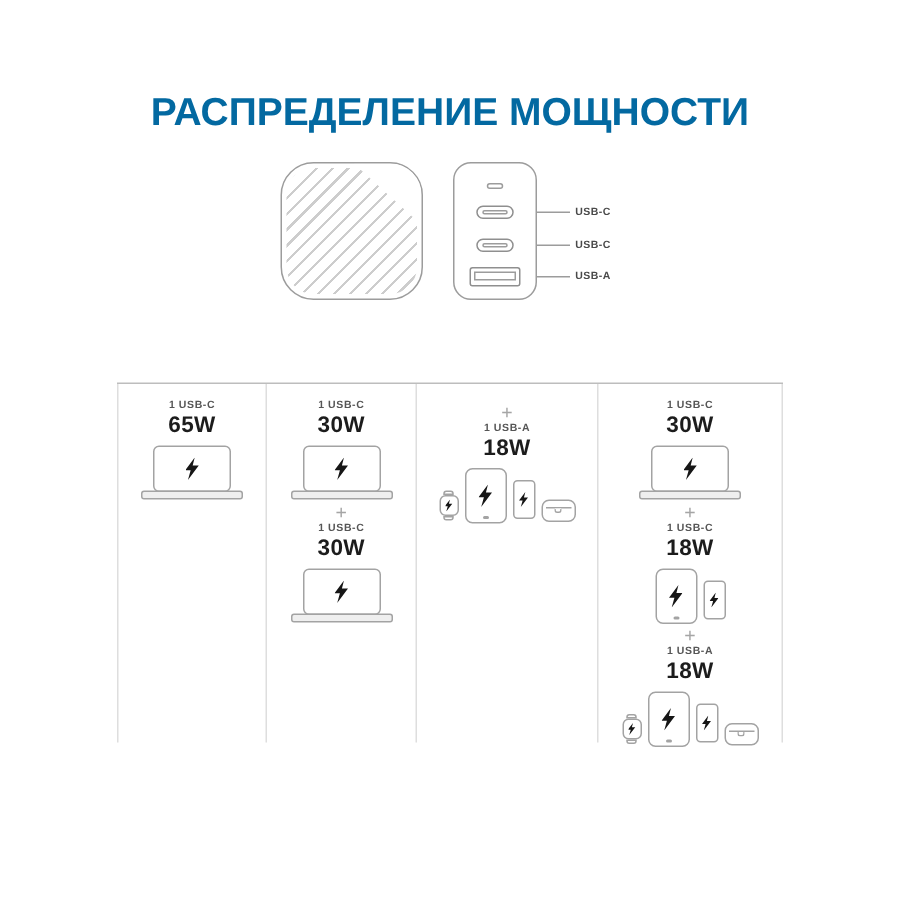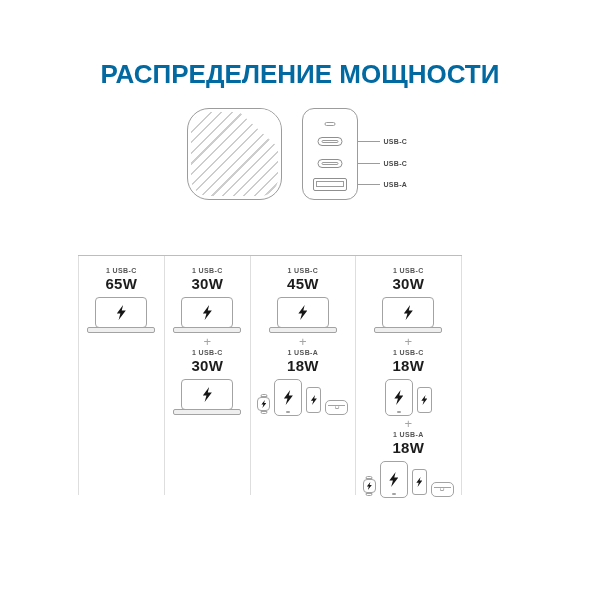--- a/index.html
+++ b/index.html
@@ -41,21 +41,21 @@
   .port-c1{top:28px;}
   .port-c2{top:50px;}
   .port-a{top:69px;width:34px;height:13px;border:1.5px solid #8f8f8f;border-radius:2px;}
   .port-a::after{content:'';position:absolute;left:2px;right:2px;top:2px;height:4px;border:1px solid #9c9c9c;}
   .pl{position:absolute;left:56px;display:flex;align-items:center;height:9px;}
   .pl .pline{width:22px;height:1px;background:#9c9c9c;margin-right:4px;}
   .pl .ptxt{font-size:7px;font-weight:bold;color:#4a4a4a;letter-spacing:0.3px;white-space:nowrap;}
   .pl1{top:29px;} .pl2{top:51px;} .pl3{top:72px;}
   
   .power-table{
-    position:absolute;left:78px;top:255px;width:384px;
+    position:absolute;left:78px;top:255px;width:444px;
     border-top:1px solid #bdbdbd;display:flex;box-sizing:border-box;
   }
   .col{
     box-sizing:border-box;border-left:1px solid #dedede;height:239px;
     display:flex;flex-direction:column;align-items:center;padding-top:11px;
   }
   .col:last-child{border-right:1px solid #dedede;}
   .col1{width:99px;} .col2{width:100px;} .col3{width:121px;} .col4{width:124px;}
   .group{display:flex;flex-direction:column;align-items:center;}
   .port-label{font-size:7px;font-weight:bold;color:#565656;letter-spacing:0.4px;line-height:8px;}
@@ -153,29 +153,20 @@
       <div class="watt">30W</div>
       <div class="devices">
           <span class="dev laptop">
             <span class="bolt"></span>
           </span>
         </div>
     </div>
   </div>
 
   <div class="col col3">
-    <div class="group">
-      <div class="port-label">1 USB-C</div>
-      <div class="watt">45W</div>
-      <div class="devices">
-          <span class="dev laptop">
-            <span class="bolt"></span>
-          </span>
-        </div>
-    </div>
     <div class="plus">+</div>
     <div class="group">
       <div class="port-label">1 USB-A</div>
       <div class="watt">18W</div>
       <div class="devices">
           <span class="dev watch">
             <span class="bolt"></span>
           </span>
           <span class="dev tablet">
             <span class="bolt"></span>

